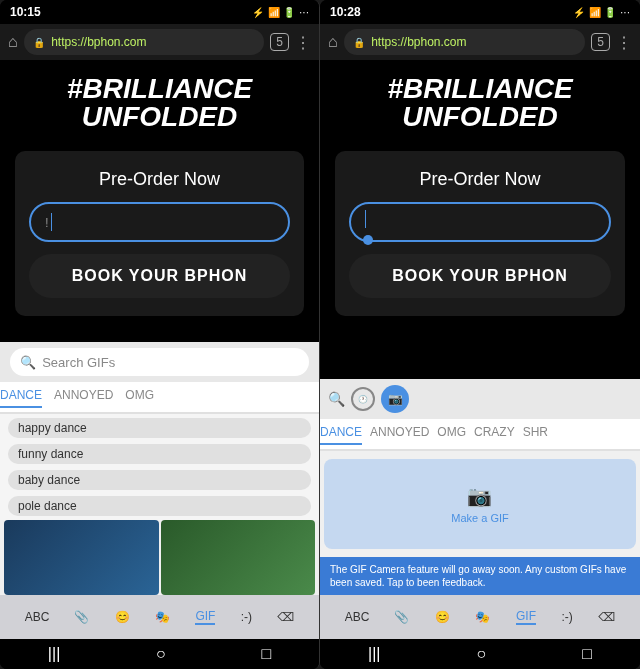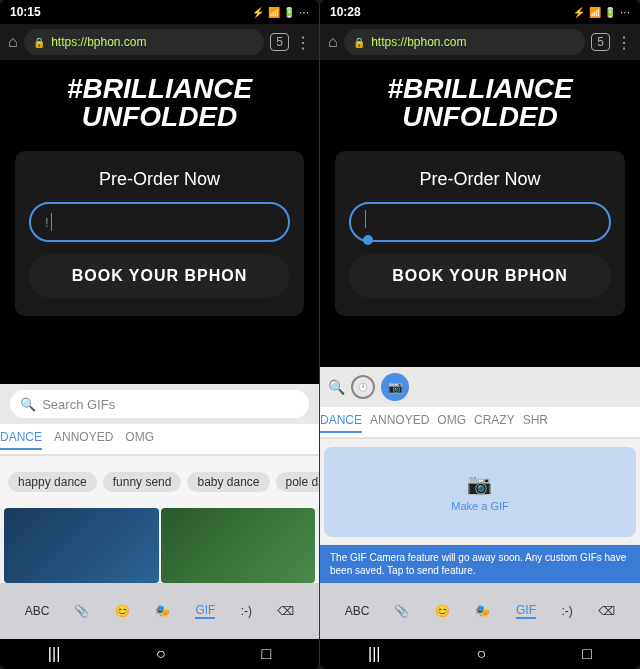--- a/index.html
+++ b/index.html
@@ -238,24 +238,25 @@
 
     .gif-tab.active {
       color: #4a90e2;
       border-bottom: 2px solid #4a90e2;
       margin-bottom: -2px;
     }
 
     .gif-chips {
       display: flex;
       gap: 6px;
-      padding: 16px 8px;
+      padding: 4px 8px;
       background: #f5f5f5;
       flex-wrap: nowrap;
       overflow: hidden;
+      flex-direction: column;
     }
 
     .gif-chip {
       background: #e0e0e0;
       border-radius: 12px;
       padding: 3px 10px;
       font-size: 12px;
       color: #333;
       white-space: nowrap;
     }
@@ -360,21 +361,21 @@
     }
 
     .toast-close {
       color: #fff;
       font-size: 14px;
       cursor: pointer;
     }
 
     
     .keyboard-bar {
-      height: 56px;
+      height: 44px;
       background: #d1d1d6;
       display: flex;
       align-items: center;
       justify-content: space-around;
       padding: 0 12px;
     }
 
     .kb-item {
       color: #333;
       font-size: 12px;
@@ -457,21 +458,21 @@
       </div>
 
       <div class="gif-tabs">
         <div class="gif-tab active">DANCE</div>
         <div class="gif-tab">ANNOYED</div>
         <div class="gif-tab">OMG</div>
       </div>
 
       <div class="gif-chips">
         <div class="gif-chip">happy dance</div>
-        <div class="gif-chip">funny send</div>
+        <div class="gif-chip">funny dance</div>
         <div class="gif-chip">baby dance</div>
         <div class="gif-chip">pole dance</div>
       </div>
 
       <div class="gif-grid">
         <div class="gif-cell gif-fig1"></div>
         <div class="gif-cell gif-fig2"></div>
       </div>
 
 
@@ -549,21 +550,21 @@
       </div>
 
       <div class="gif-grid" style="padding:8px 4px; flex:1;">
         <div class="gif-make-cell">
           <span class="gif-make-icon">📷</span>
           <span class="gif-make-text">Make a GIF</span>
         </div>
       </div>
 
       <div class="toast">
-        <span style="flex:1;font-size:10px;line-height:1.3;">The GIF Camera feature will go away soon. Any custom GIFs have been saved. Tap to send feature.</span>
+        <span style="flex:1;font-size:10px;line-height:1.3;">The GIF Camera feature will go away soon. Any custom GIFs have been saved. Tap to been feedback.</span>
       </div>
 
       <div class="keyboard-bar">
         <span class="kb-item">ABC</span>
         <span class="kb-item">📎</span>
         <span class="kb-item">😊</span>
         <span class="kb-item">🎭</span>
         <span class="kb-item active">GIF</span>
         <span class="kb-item">:-)</span>
         <span class="kb-item">⌫</span>

